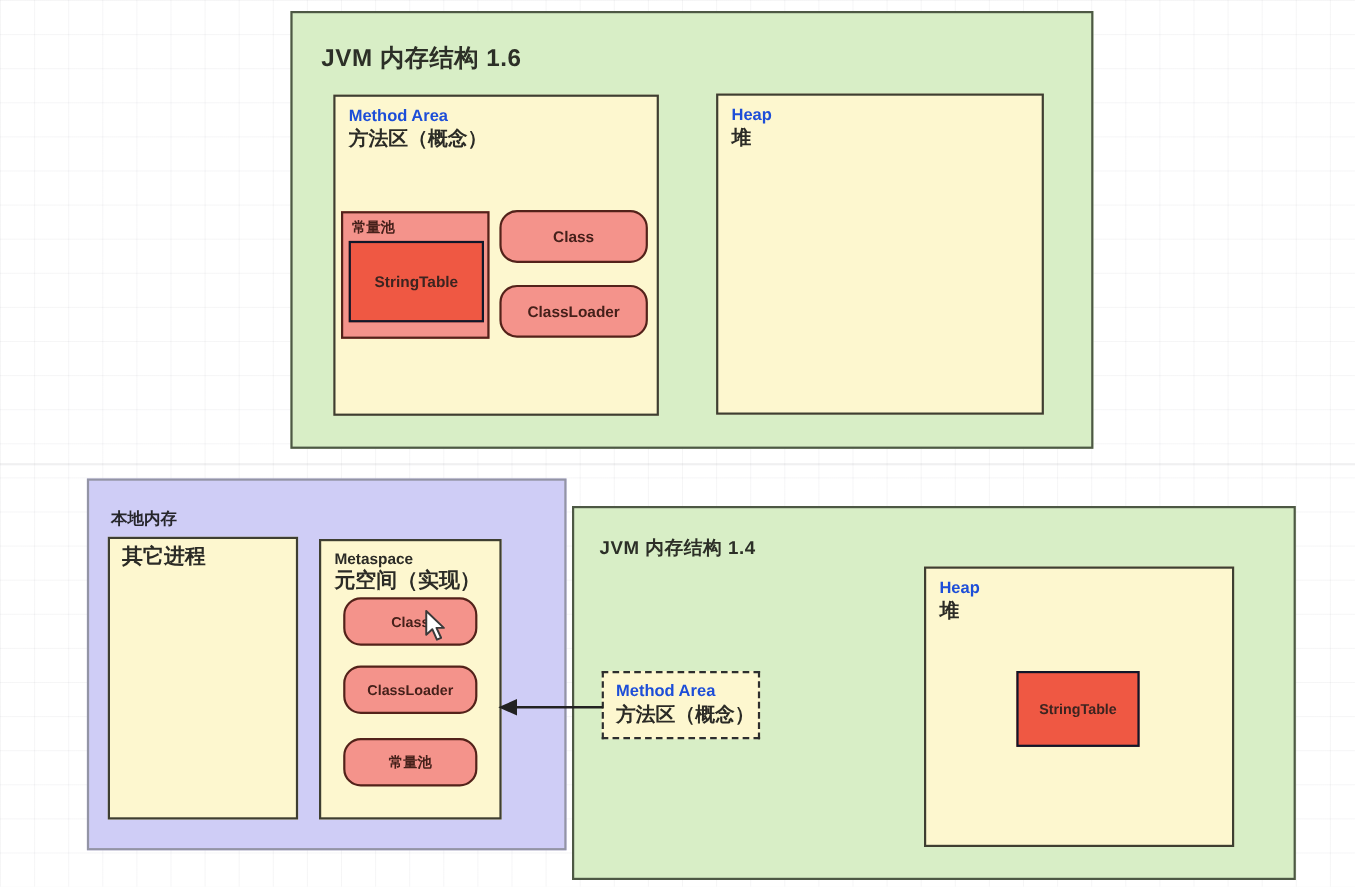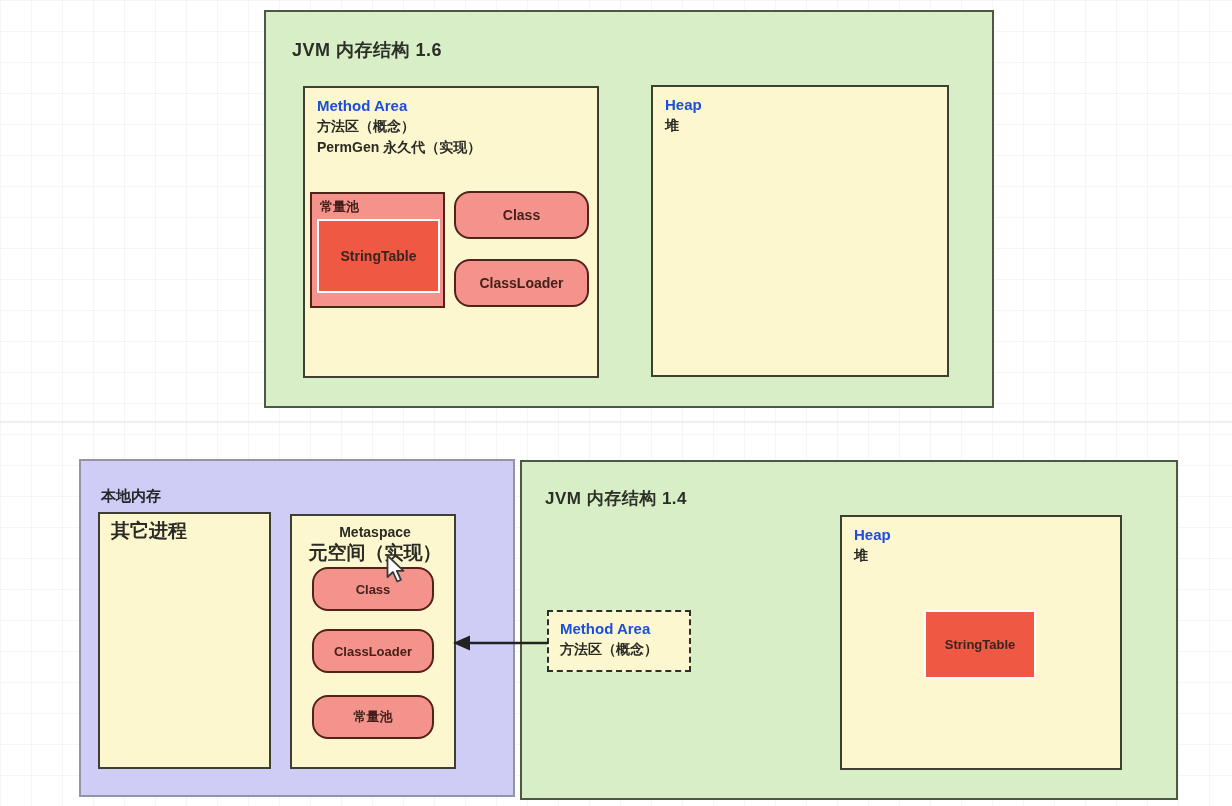--- a/index.html
+++ b/index.html
@@ -13,27 +13,27 @@
     background-image:
       linear-gradient(to right, rgba(120,120,130,0.07) 1px, transparent 1px),
       linear-gradient(to bottom, rgba(120,120,130,0.07) 1px, transparent 1px);
     background-size:31px 31px;
   }
   .abs{position:absolute;box-sizing:border-box;}
   
   .green{background:#d8eec6;border:2px solid #4d5844;}
   .yellow{background:#fdf7cf;border:2px solid #3e3e31;}
   .salmon{background:#f4938b;border:2px solid #53221a;}
-  .red{background:#ef5843;border:2px solid #ffffff;}
+  .red{background:#ef5843;border:2px solid #0f172a;}
   .purple{background:#cfcdf6;border:2px solid #9394a5;}
   .dashed{background:#fdf7cf;border:2px dashed #2e2e2e;}
   
-  .t-big{font-size:18px;font-weight:bold;color:#2c2f27;letter-spacing:0.5px;}
+  .t-big{font-size:22px;font-weight:bold;color:#2c2f27;letter-spacing:0.5px;}
   .t-med{font-size:15px;font-weight:bold;color:#1d4ed8;line-height:21px;}
-  .t-cn{font-size:14px;font-weight:bold;color:#2b2b26;line-height:21px;}
+  .t-cn{font-size:18px;font-weight:bold;color:#2b2b26;line-height:21px;}
   .t-sm{font-size:19px;font-weight:bold;color:#2b2b26;line-height:19px;}
   .lbl-salmon{font-size:13px;font-weight:bold;color:#45201a;}
   .center-lbl{display:flex;align-items:center;justify-content:center;
     font-size:14px;font-weight:bold;color:#45201a;border-radius:16px;}
   .st-lbl{display:flex;align-items:center;justify-content:center;
     font-size:14px;font-weight:bold;color:#3c2420;}
   .pad-block{padding:7px 10px 0 12px;}
   .gridline-strong{position:absolute;left:0;width:1232px;height:2px;
     background:rgba(130,130,140,0.12);}
   
@@ -56,21 +56,20 @@
   <div class="gridline-strong" style="top:421px;"></div>
 
   <div class="abs green" style="left:264px;top:10px;width:730px;height:398px;">
 
     <div class="abs t-big" style="left:26px;top:26px;">JVM 内存结构 1.6</div>
 
     <div class="abs yellow" style="left:37px;top:74px;width:296px;height:292px;">
       <div class="pad-block">
         <div class="t-med">Method Area</div>
         <div class="t-cn">方法区（概念）</div>
-        <div class="t-cn">PermGen 永久代（实现）</div>
       </div>
 
       <div class="abs salmon" style="left:5px;top:104px;width:135px;height:116px;">
         <div class="abs lbl-salmon" style="left:8px;top:4px;">常量池</div>
         <div class="abs red st-lbl" style="left:5px;top:25px;width:123px;height:74px;">
           <span>StringTable</span>
         </div>
       </div>
 
       <div class="abs salmon center-lbl" style="left:149px;top:103px;width:135px;height:48px;">
@@ -84,21 +83,21 @@
 
     <div class="abs yellow" style="left:385px;top:73px;width:298px;height:292px;">
       <div class="pad-block">
         <div class="t-med">Heap</div>
         <div class="t-cn">堆</div>
       </div>
     </div>
   </div>
 
 
-  <div class="abs purple" style="left:79px;top:459px;width:436px;height:338px;text-align:center;">
+  <div class="abs purple" style="left:79px;top:435px;width:436px;height:338px;">
 
     <div class="abs t-med" style="left:20px;top:24px;font-size:15px;color:#26262b;">本地内存</div>
 
     <div class="abs yellow" style="left:17px;top:51px;width:173px;height:257px;">
       <div class="abs t-sm" style="left:11px;top:7px;">其它进程</div>
     </div>
 
     <div class="abs yellow" style="left:209px;top:53px;width:166px;height:255px;">
       <div style="padding:6px 8px 0 12px;">
         <div class="t-cn" style="font-size:14px;">Metaspace</div>

